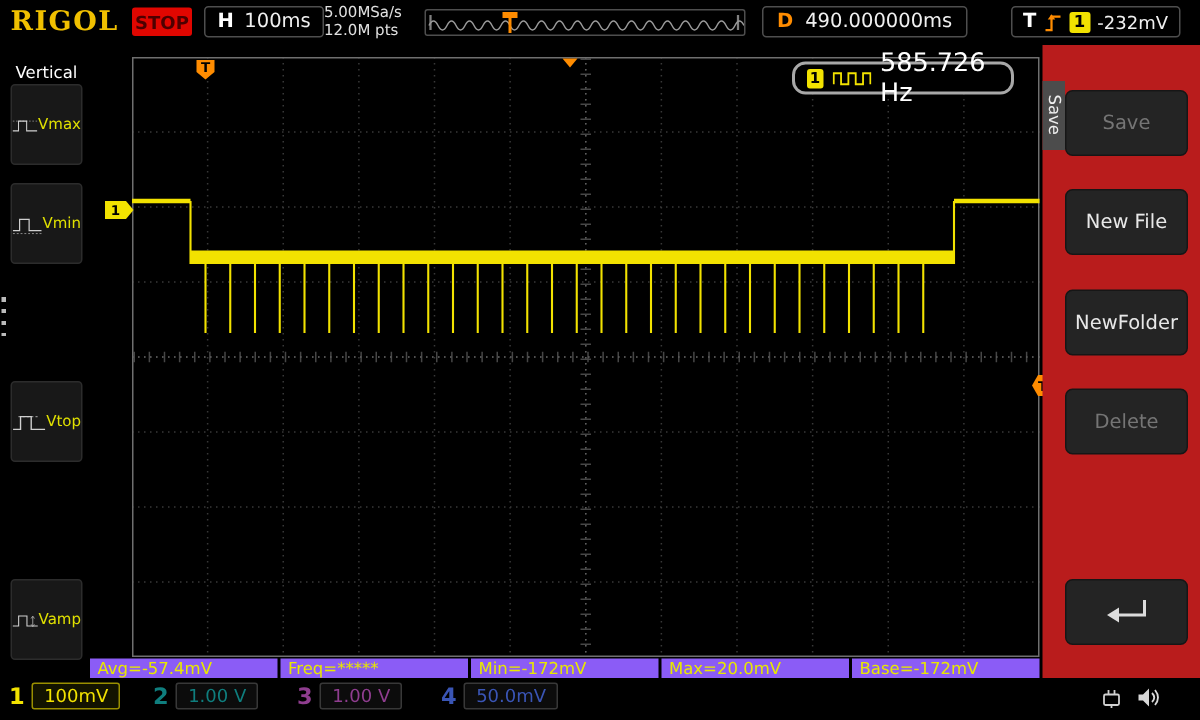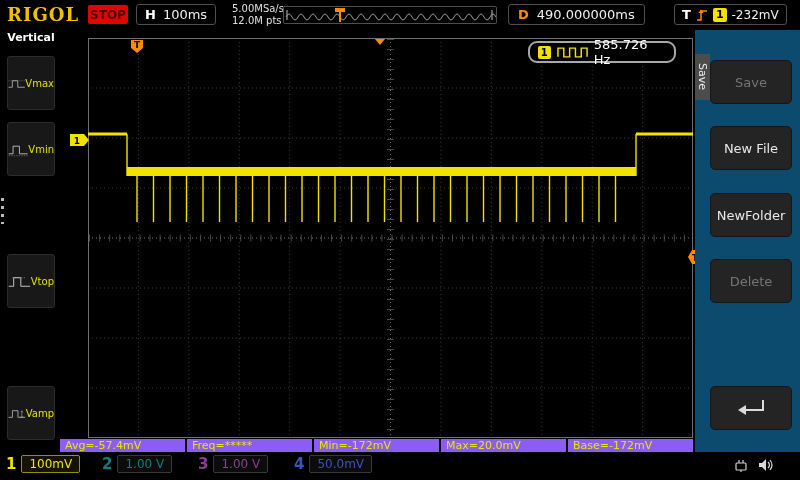--- a/index.html
+++ b/index.html
@@ -10,63 +10,63 @@
   .topbar{position:absolute;left:0;top:0;width:800px;height:30px;background:#000;padding-left:32px;}
   .logo{position:absolute;left:7px;top:4px;font-family:"DejaVu Serif",serif;font-weight:bold;
         font-size:18px;color:#f0c000;letter-spacing:1px;}
   .stop{position:absolute;left:88px;top:5px;width:40px;height:19px;background:#e00600;color:#4d0000;
         font-weight:bold;font-size:12px;display:flex;align-items:center;justify-content:center;border-radius:2px;}
   .tb-box{position:absolute;top:4px;height:21px;border:1px solid #4e4e4e;border-radius:3px;background:#000;
         display:flex;align-items:center;box-sizing:border-box;}
   .hbox{left:136px;padding:0 8px;gap:7px;}
   .hletter{color:#fff;font-weight:bold;font-size:13px;}
   .hval{color:#f0f0f0;font-size:13px;}
-  .rate{position:absolute;left:232px;top:3px;font-size:10px;color:#e0e0e0;line-height:12px;}
+  .rate{position:absolute;left:216px;top:3px;font-size:10px;color:#e0e0e0;line-height:12px;}
   .thumb{position:absolute;left:283px;top:6px;width:214px;height:18px;border:1px solid #4e4e4e;
         border-radius:2px;box-sizing:border-box;}
   .dbox{left:508px;padding:0 9px;gap:8px;}
   .dletter{color:#ff8c00;font-weight:bold;font-size:13px;}
   .dval{color:#f0f0f0;font-size:13px;}
   .tbox{left:674px;padding:0 7px;gap:5px;}
   .tletter{color:#fff;font-weight:bold;font-size:13px;}
   .tsrc{background:#f2e200;color:#000;font-weight:bold;font-size:11px;padding:0 3px;border-radius:2px;
         height:14px;line-height:14px;}
   .tval{color:#f0f0f0;font-size:12px;}
 
   
   .sidebar{position:absolute;left:0;top:30px;width:62px;height:422px;background:#000;}
-  .sidetitle{position:absolute;top:1px;width:62px;text-align:center;color:#fff;font-size:11px;font-weight:bold;}
+  .sidetitle{position:absolute;top:12px;width:62px;text-align:center;color:#fff;font-size:11px;}
   .scrolldots{position:absolute;left:1px;top:168px;width:3px;height:26px;
         background:repeating-linear-gradient(#bbb 0 3px, transparent 3px 8px);}
   .vbtn{position:absolute;left:7px;width:48px;height:54px;background:#181818;border:1px solid #2c2c2c;
         border-radius:3px;display:flex;align-items:center;justify-content:space-between;
         padding:5px 0 4px;box-sizing:border-box;cursor:pointer;}
   .vlabel{color:#e0e000;font-size:10px;}
   .pline{stroke:#d0d0d0;fill:none;stroke-width:1.3;}
   .dline{stroke:#909090;fill:none;stroke-width:1;stroke-dasharray:2,2;}
   .aline{stroke:#b0b0b0;fill:none;stroke-width:1;}
 
   
-  .menu{position:absolute;left:695px;top:30px;width:105px;height:422px;background:#0c4a6e;z-index:2;}
+  .menu{position:absolute;left:695px;top:30px;width:105px;height:422px;background:#b91c1c;z-index:2;}
   .menutab{position:absolute;left:0;top:24px;width:15px;height:46px;background:#4c4c4c;color:#eee;
         font-size:11px;writing-mode:vertical-rl;display:flex;align-items:center;justify-content:center;}
   .mbtn{position:absolute;left:15px;width:82px;height:44px;background:#242424;border:1px solid #161616;
         border-radius:5px;color:#e8e8e8;font-size:13px;display:flex;align-items:center;justify-content:center;
         cursor:pointer;box-sizing:border-box;}
   .mbtn.disabled{color:#757575;}
 
   
   .screen{position:absolute;left:62px;top:30px;width:633px;height:422px;background:#000;z-index:1;}
   #scope{position:absolute;left:0;top:0;overflow:visible;}
   .freqbox{position:absolute;left:466px;top:11px;width:148px;height:22px;border:2px solid #a8a8a8;
         border-radius:9px;background:#000;display:flex;align-items:center;gap:6px;padding:0 8px;
         box-sizing:border-box;}
   .fchan{background:#f2e200;color:#000;font-weight:bold;font-size:10px;width:13px;height:13px;
         border-radius:2px;display:flex;align-items:center;justify-content:center;}
-  .fval{color:#fff;font-size:13px;}
+  .fval{color:#fff;font-size:17px;}
 
   
   .meas{position:absolute;top:439px;width:125px;height:13px;background:#8b5cf6;color:#e8e800;
         font-size:11px;line-height:13px;padding-left:5px;box-sizing:border-box;z-index:3;white-space:nowrap;}
 
   
   .bottombar{position:absolute;left:0;top:452px;width:800px;height:28px;background:#000;}
   .ch{position:absolute;top:3px;display:flex;align-items:center;gap:5px;cursor:pointer;}
   .chnum{font-weight:bold;font-size:15px;}
   .chbox{border:1px solid #383838;border-radius:2px;padding:1px 7px;font-size:12px;background:#0c0c0c;}

